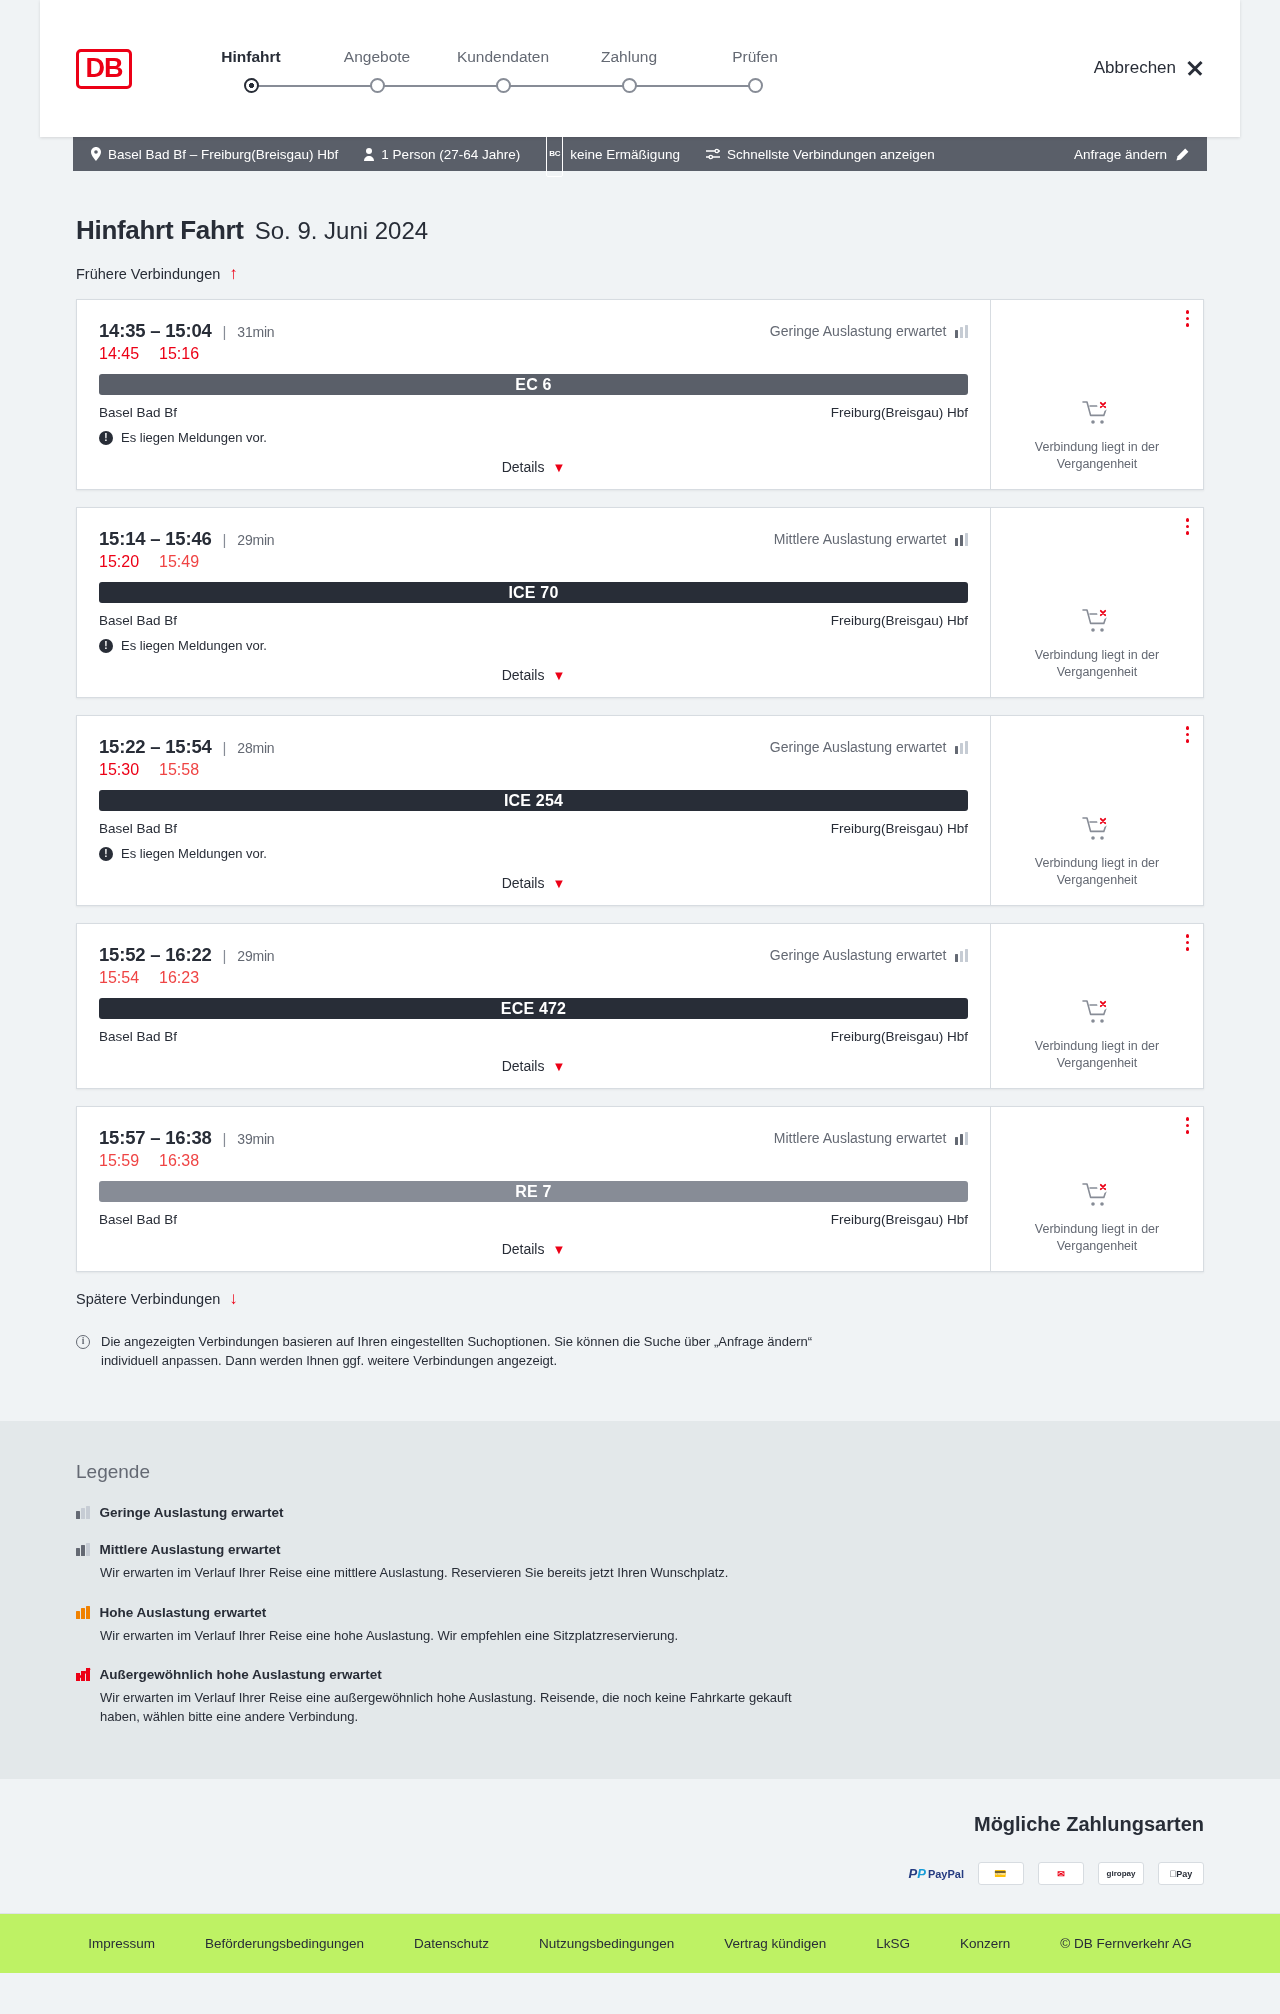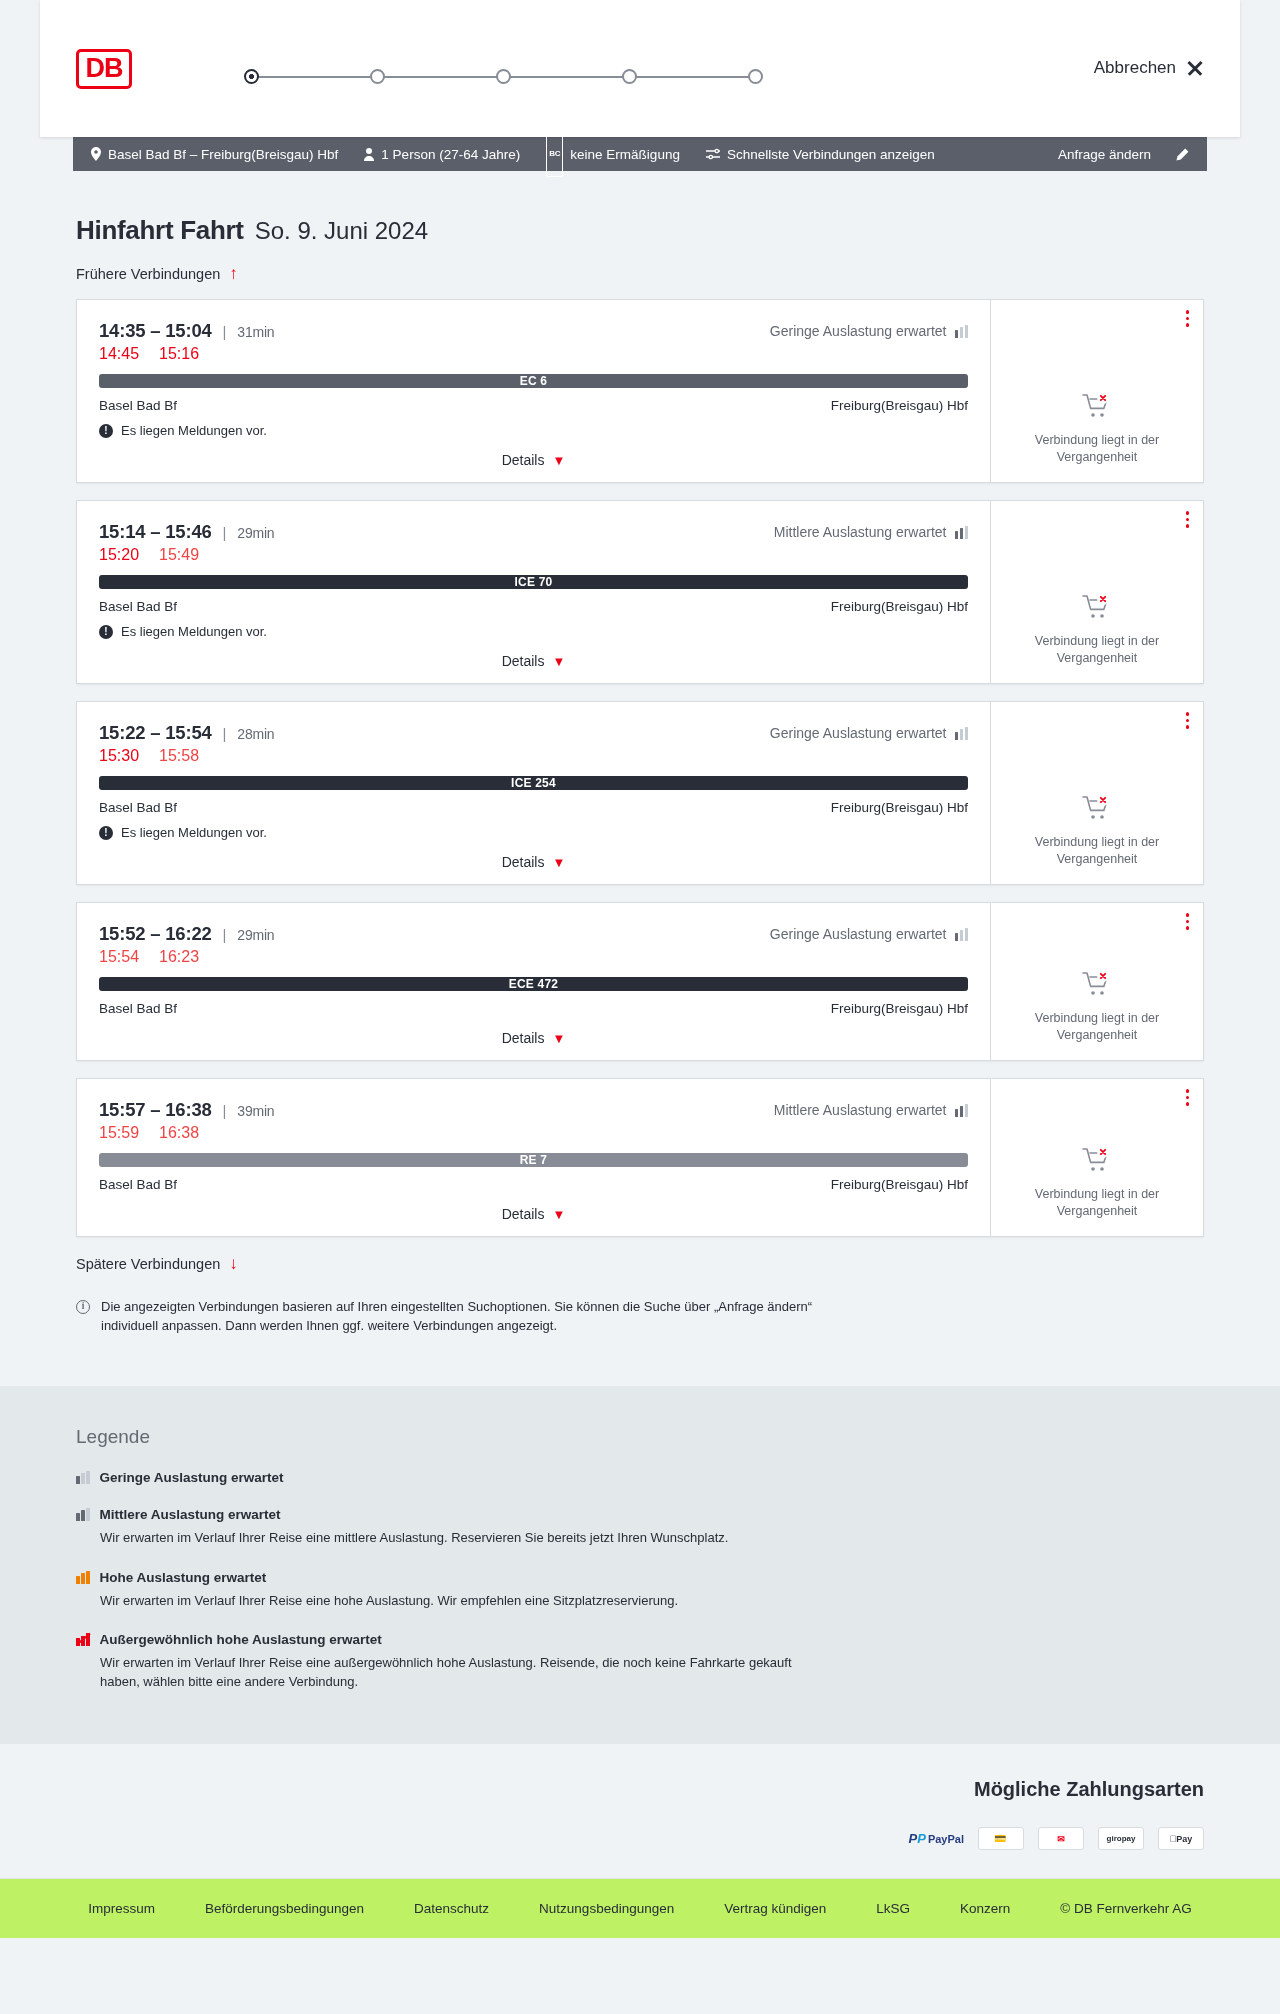--- a/index.html
+++ b/index.html
@@ -102,21 +102,21 @@
     background: #5a5f69;
     color: #ffffff;
     height: 34px;
     display: flex;
     align-items: center;
     font-size: 13.5px;
     padding: 0 0 0 18px;
   }
   .crit-item { display: flex; align-items: center; gap: 7px; margin-right: 26px; white-space: nowrap; }
   .crit-item:last-child { margin-right: 0; }
-  .crit-right { margin-left: auto; display: flex; align-items: center; gap: 25px; padding-right: 18px; }
+  .crit-right { margin-left: auto; display: flex; align-items: center; gap: 9px; padding-right: 18px; }
   .ic { display:inline-flex; align-items:center; justify-content:center; }
   .ic svg { display:block; }
   .bc-box {
     border: 1.6px solid #ffffff; border-radius: 2px;
     font-size: 8px; font-weight: 700; line-height: 1;
     padding: 18px 2px; letter-spacing: -0.2px;
   }
 
   
   .main { width: 1200px; margin: 0 auto; padding: 0 36px; }
@@ -171,24 +171,24 @@
   .occ-low i:nth-child(1){ background:#646973; }
   .occ-low i:nth-child(2){ background:#c6ccd4; }
   .occ-low i:nth-child(3){ background:#c6ccd4; }
   .occ-mid i:nth-child(1){ background:#646973; }
   .occ-mid i:nth-child(2){ background:#646973; }
   .occ-mid i:nth-child(3){ background:#c6ccd4; }
   .occ-high i { background:#f08100; }
 
   .line-badge {
     margin-top: 11px;
-    height: 14px;
+    height: 21px;
     border-radius: 3px;
     color: #ffffff;
-    font-size: 12px;
+    font-size: 16px;
     font-weight: 700;
     display: flex; align-items: center; justify-content: center;
     letter-spacing: 0.2px;
   }
   .stations {
     display: flex; justify-content: space-between;
     margin-top: 10px;
     font-size: 13.5px;
     color: #282d37;
   }
@@ -291,20 +291,27 @@
 </head>
 <body>
 
 <div class="page">
 
   <div class="header-wrap">
     <div class="header">
       <div class="db-logo">DB</div>
 
       <div class="stepper">
+        <div class="step-labels">
+          <div class="step-label active">Hinfahrt</div>
+          <div class="step-label">Angebote</div>
+          <div class="step-label">Kundendaten</div>
+          <div class="step-label">Zahlung</div>
+          <div class="step-label">Prüfen</div>
+        </div>
         <div class="step-track">
           <div class="step-line"></div>
           <div class="step-dots">
             <div class="step-dot-cell">
                 <span class="dot active"></span>
               </div>
             <div class="step-dot-cell">
                 <span class="dot"></span>
               </div>
             <div class="step-dot-cell">

